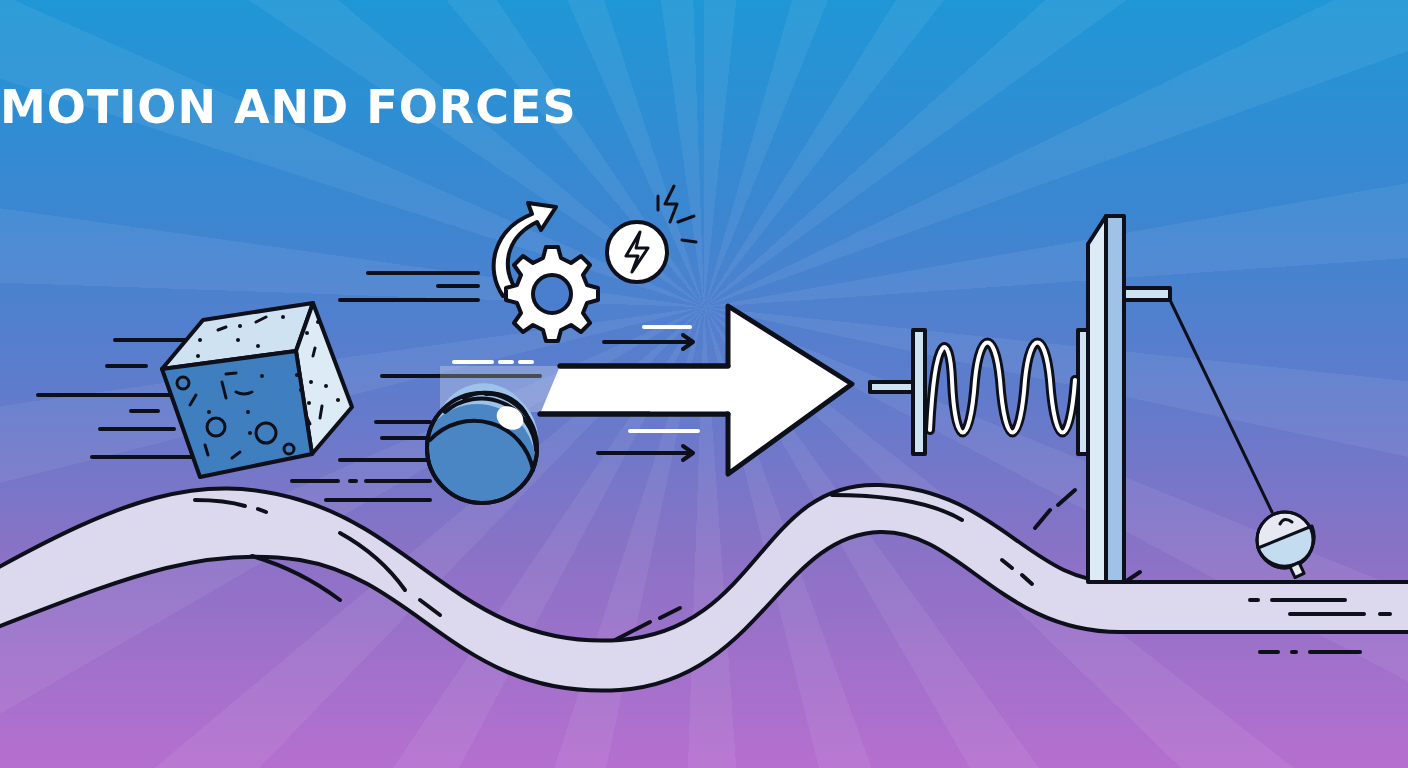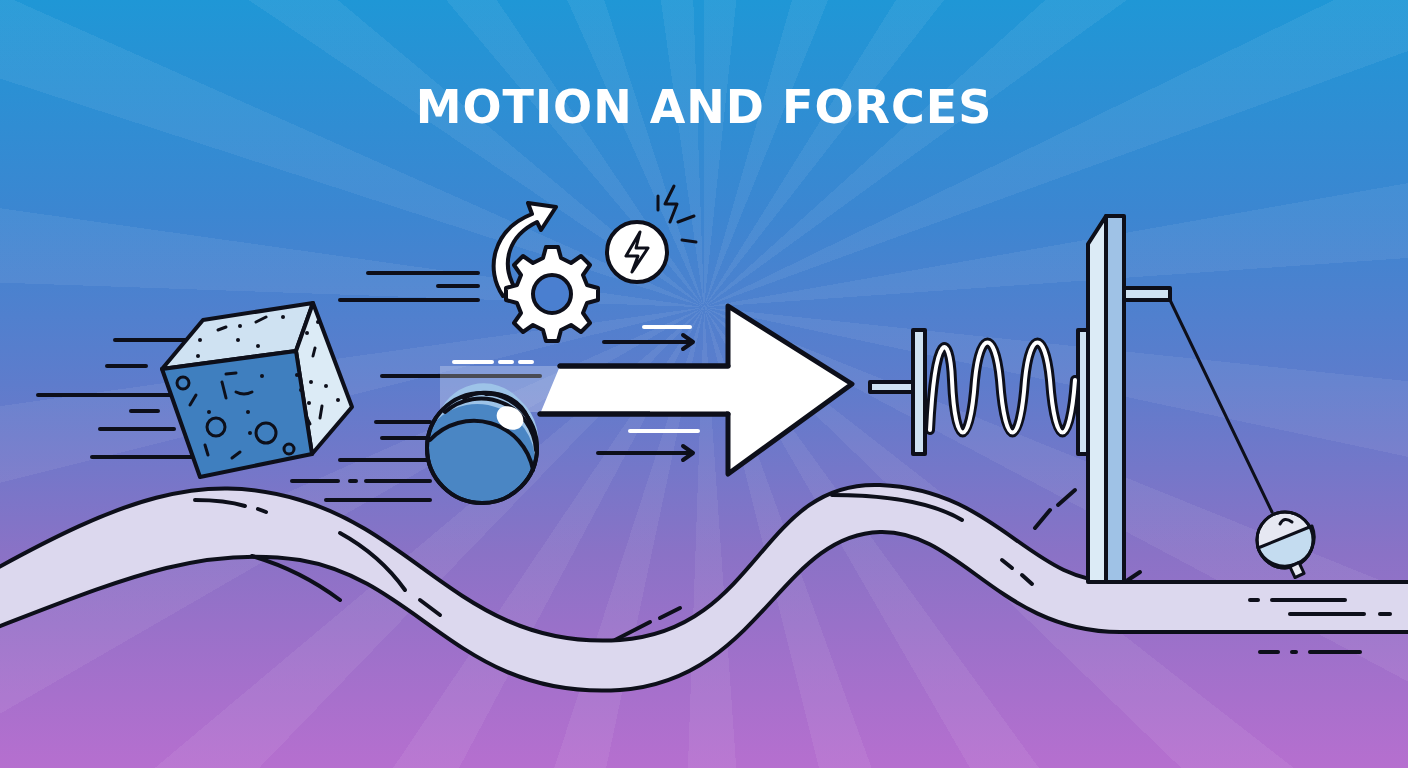--- a/index.html
+++ b/index.html
@@ -2,21 +2,21 @@
 <html><head>
   <meta charset="utf-8">
   <style>
     html, body { margin: 0; padding: 0; }
     body { width: 1408px; height: 768px; overflow: hidden; position: relative;
       font-family: "DejaVu Sans", "Liberation Sans", sans-serif; }
     .bg { position: absolute; inset: 0;
       background: linear-gradient(180deg, #1f97d6 0%, #3c86d1 28%, #5e7ccc 50%, #8a72c6 72%, #b66fcf 100%); }
     .rays { position: absolute; inset: 0; opacity: 0.18;
       background: repeating-conic-gradient(from 0deg at 50% 40%, rgba(255,255,255,0.35) 0deg 6deg, rgba(255,255,255,0) 6deg 16deg); }
-    .title { position: absolute; left: 0; right: 0; top: 80px; text-align: center;
+    .title { position: absolute; left: 0; right: 0; top: 80px; 
       color: #ffffff; font-size: 46px; font-weight: bold; letter-spacing: 1px; }
     svg.art { position: absolute; left: 0; top: 0; }
   </style>
 </head>
 <body>
 
 <div class="bg"></div>
 <div class="rays"></div>
 
 <div class="title">MOTION AND FORCES</div>

